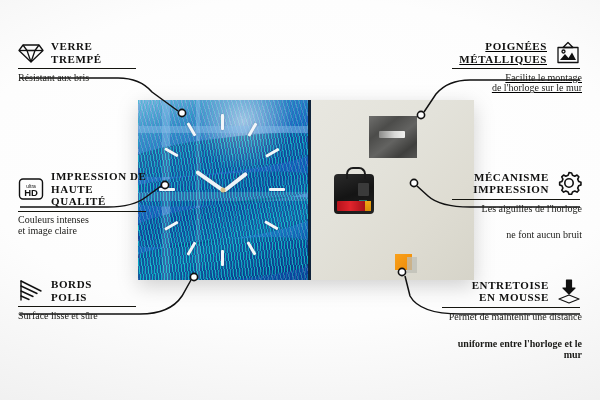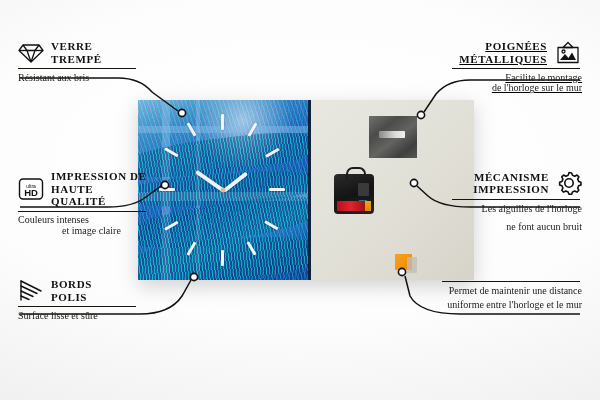--- a/index.html
+++ b/index.html
@@ -174,21 +174,21 @@
         <text x="13" y="10.5" font-family="Liberation Sans, sans-serif" font-size="5" text-anchor="middle" fill="#111">ultra</text>
         <text x="13" y="19" font-family="Liberation Sans, sans-serif" font-size="9.5" font-weight="bold" text-anchor="middle" fill="#111">HD</text>
       </svg>
       <div>
         <div class="co-title">IMPRESSION DE</div>
         <div class="co-title">HAUTE QUALITÉ</div>
       </div>
     </div>
     <div class="rule" style="width:128px;"></div>
     <div class="co-sub">Couleurs intenses</div>
-    <div class="co-sub" style="margin-top:0;margin-left:44px;">et image claire</div>
+    <div class="co-sub" style="margin-top:0;">et image claire</div>
   </div>
 
   <div class="callout left" style="left:18px;top:278px;width:120px;">
     <div class="co-head">
       <svg class="ico" width="26" height="24" viewBox="0 0 26 24">
         <g fill="none" stroke="#111" stroke-width="1.4" stroke-linecap="round">
           <path d="M3,2 L23,12"></path>
             <path d="M3,7 L19,14.5"></path>
             <path d="M3,12 L15,17.5"></path>
             <path d="M3,17 L11,20.5"></path>
@@ -232,22 +232,34 @@
       </div>
       <svg class="ico" width="26" height="26" viewBox="0 0 26 26">
         <g fill="none" stroke="#111" stroke-width="1.6" stroke-linejoin="round">
           <path d="M13,2.5 l2.6,0.45 0.9,2.3 2.3,0.95 2.2,-1.15 1.85,1.85 -1.15,2.2 0.95,2.3 2.3,0.9 0,2.6 -2.3,0.9 -0.95,2.3 1.15,2.2 -1.85,1.85 -2.2,-1.15 -2.3,0.95 -0.9,2.3 -2.6,0 -0.9,-2.3 -2.3,-0.95 -2.2,1.15 -1.85,-1.85 1.15,-2.2 -0.95,-2.3 -2.3,-0.9 0,-2.6 2.3,-0.9 0.95,-2.3 -1.15,-2.2 1.85,-1.85 2.2,1.15 2.3,-0.95 0.9,-2.3 z"></path>
           <circle cx="13" cy="13" r="4.2"></circle>
         </g>
       </svg>
     </div>
     <div class="rule" style="width:128px;"></div>
     <div class="co-sub">Les aiguilles de l'horloge</div>
-    <div class="co-sub" style="margin-top:8px;">ne font aucun bruit</div>
+    <div class="co-sub" style="margin-top:16px;">ne font aucun bruit</div>
   </div>
 
   <div class="callout right" style="left:442px;top:278px;width:140px;">
+    <div class="co-head">
+      <div>
+        <div class="co-title">ENTRETOISE</div>
+        <div class="co-title">EN MOUSSE</div>
+      </div>
+      <svg class="ico" width="26" height="26" viewBox="0 0 26 26">
+        <g fill="#111" stroke="#111" stroke-width="1.2" stroke-linejoin="round">
+          <path d="M10.5,2 h5 v8 h3.5 L13,16 L7,10 h3.5 z"></path>
+          <path d="M13,17 L23,21 L13,25 L3,21 Z" fill="none"></path>
+        </g>
+      </svg>
+    </div>
     <div class="rule" style="width:138px;"></div>
     <div class="co-sub">Permet de maintenir une distance</div>
-    <div class="co-sub" style="margin-top:4px;">uniforme entre l'horloge et le mur</div>
+    <div class="co-sub" style="margin-top:17px;font-weight:bold;">uniforme entre l'horloge et le mur</div>
   </div>
 
 </div>
 
 </body></html>

